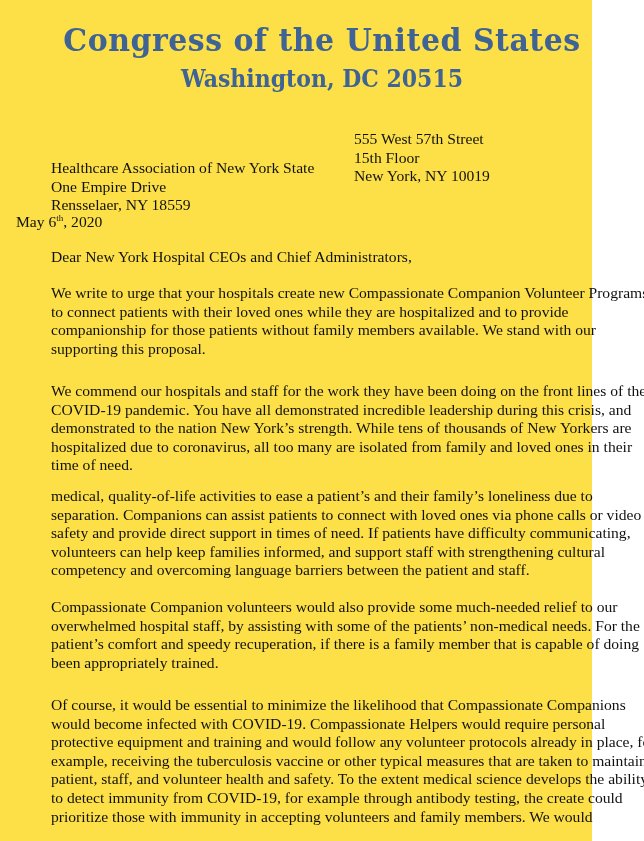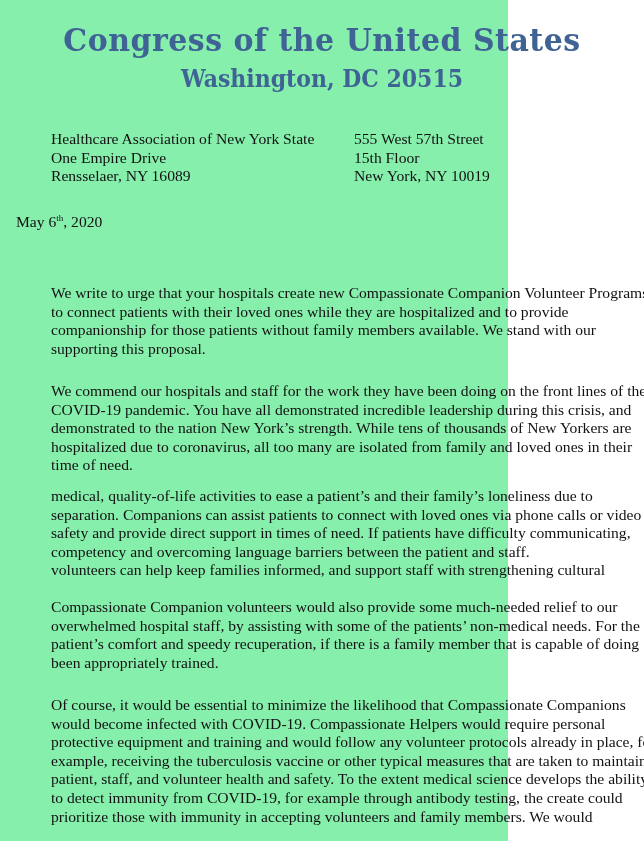--- a/index.html
+++ b/index.html
@@ -1,23 +1,23 @@
 <!DOCTYPE html>
 <html><head>
 <meta charset="utf-8">
 <style>
   html, body { margin: 0; padding: 0; background: #ffffff; }
   body { width: 644px; height: 841px; overflow: hidden; position: relative; }
-  .page { position: absolute; left: 0; top: 0; width: 508px; height: 841px; background: #86efac; }
+  .page { position: absolute; left: 0; top: 0; width: 592px; height: 841px; background: #fde047; }
   .letterhead { position: absolute; left: 0; top: 20px; width: 644px; text-align: center; color: #3f6394; font-family: "DejaVu Serif", serif; font-weight: bold; }
   .lh-title { position: absolute; left: 0; width: 644px; top: 4px; font-size: 30px; letter-spacing: 0.5px; transform: scaleY(1.08); line-height: 32px; }
   .lh-sub { position: absolute; left: 0; width: 644px; top: 46px; font-size: 22px; line-height: 24px; transform: scaleY(1.1); }
   .body-text { font-family: "Liberation Serif", serif; font-size: 15.6px; color: #111; line-height: 18.6px; }
   .addr { position: absolute; top: 130px; }
-  .addr-left { left: 51px; }
+  .addr-left { left: 51px; margin-top: 29px; }
   .addr-right { left: 354px; }
   .addr div { white-space: nowrap; }
   .date { position: absolute; top: 213px; left: 16px; width: 644px; text-align: left; }
   .date sup { font-size: 9px; vertical-align: 6px; line-height: 0; }
   .salutation { position: absolute; top: 248px; left: 51px; white-space: nowrap; }
   .para { position: absolute; left: 51px; width: 590px; }
   .para div { white-space: nowrap; }
   #p1 { top: 284px; }
   #p2 { top: 382px; }
   #p3 { top: 487px; }
@@ -30,53 +30,54 @@
 <div class="page">
 
   <div class="letterhead" style="color: rgb(63, 99, 148);">
     <div class="lh-title">Congress of the United States</div>
     <div class="lh-sub">Washington, DC 20515</div>
   </div>
 
   <div class="addr addr-left body-text">
     <div>Healthcare Association of New York State</div>
     <div>One Empire Drive</div>
-    <div>Rensselaer, NY 16089</div>
+    <div>Rensselaer, NY 18559</div>
   </div>
 
   <div class="addr addr-right body-text">
     <div>555 West 57th Street</div>
     <div>15th Floor</div>
     <div>New York, NY 10019</div>
   </div>
 
   <div class="date body-text"><span>May 6</span><sup>th</sup><span>, 2020</span></div>
 
+  <div class="salutation body-text">Dear New York Hospital CEOs and Chief Administrators,</div>
 
   <div class="para body-text" id="p1">
     <div>We write to urge that your hospitals create new Compassionate Companion Volunteer Programs</div>
     <div>to connect patients with their loved ones while they are hospitalized and to provide</div>
     <div>companionship for those patients without family members available. We stand with our</div>
     <div>supporting this proposal.</div>
   </div>
 
   <div class="para body-text" id="p2">
     <div>We commend our hospitals and staff for the work they have been doing on the front lines of the</div>
     <div>COVID-19 pandemic. You have all demonstrated incredible leadership during this crisis, and</div>
     <div>demonstrated to the nation New York’s strength. While tens of thousands of New Yorkers are</div>
     <div>hospitalized due to coronavirus, all too many are isolated from family and loved ones in their</div>
     <div>time of need.</div>
   </div>
 
   <div class="para body-text" id="p3">
     <div>medical, quality-of-life activities to ease a patient’s and their family’s loneliness due to</div>
     <div>separation. Companions can assist patients to connect with loved ones via phone calls or video</div>
     <div>safety and provide direct support in times of need. If patients have difficulty communicating,</div>
+    <div>volunteers can help keep families informed, and support staff with strengthening cultural</div>
     <div>competency and overcoming language barriers between the patient and staff.</div>
-    <div>volunteers can help keep families informed, and support staff with strengthening cultural</div>
   </div>
 
   <div class="para body-text" id="p4">
     <div>Compassionate Companion volunteers would also provide some much-needed relief to our</div>
     <div>overwhelmed hospital staff, by assisting with some of the patients’ non-medical needs. For the</div>
     <div>patient’s comfort and speedy recuperation, if there is a family member that is capable of doing</div>
     <div>been appropriately trained.</div>
   </div>
 
   <div class="para body-text" id="p5">

